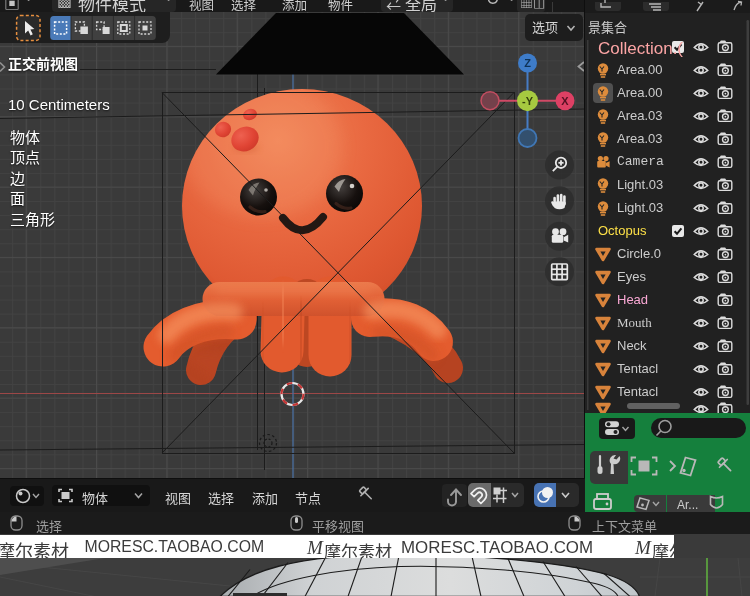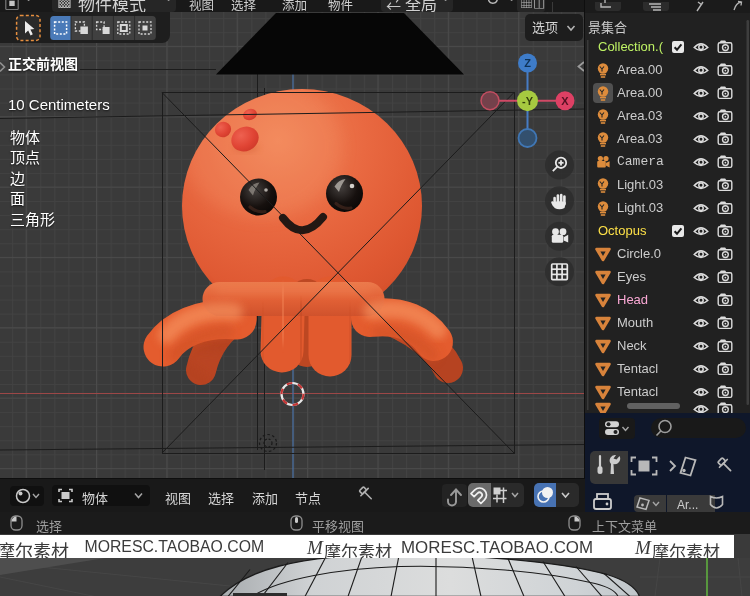--- a/index.html
+++ b/index.html
@@ -499,39 +499,39 @@
           <path d="M135,404.8 l1.2,-1.6 h3.6 l1.2,1.6"></path>
           <rect x="133.2" y="404.8" width="13.6" height="9.6" rx="1.6"></rect>
           <circle cx="140.4" cy="409.6" r="2.9"></circle>
           <circle cx="140.4" cy="409.6" r="0.9" fill="#dcdcdc" stroke="none"></circle>
         </g>
 <rect x="42" y="403" width="53" height="6" rx="3" fill="#616161"></rect>
 <rect x="161.5" y="20" width="2.5" height="385" rx="1.2" fill="#3e3e3e"></rect>
 <rect x="2" y="40" width="1.5" height="370" fill="#3a3a3a"></rect>
 </svg>
 <div class="txt" style="left:3px;top:16.5px;color:#cccccc;font-size:13px;">景集合</div>
-<div class="txt" style="left:13px;top:39px;color:#bef264;font-size:13px;">Collection.(</div>
+<div class="txt" style="left:13px;top:39px;color:#fca5a5;font-size:17px;">Collection.(</div>
 <div class="txt" style="left:32px;top:62px;color:#cccccc;font-size:13px;">Area.00</div>
 <div class="txt" style="left:32px;top:85px;color:#cccccc;font-size:13px;">Area.00</div>
 <div class="txt" style="left:32px;top:108px;color:#cccccc;font-size:13px;">Area.03</div>
 <div class="txt" style="left:32px;top:131px;color:#cccccc;font-size:13px;">Area.03</div>
 <div class="txt" style="left:32px;top:154px;color:#cccccc;font-size:13px;font-family:Liberation Mono, monospace;">Camera</div>
 <div class="txt" style="left:32px;top:177px;color:#cccccc;font-size:13px;">Light.03</div>
 <div class="txt" style="left:32px;top:200px;color:#cccccc;font-size:13px;">Light.03</div>
 <div class="txt" style="left:13px;top:223px;color:#fde047;font-size:13px;">Octopus</div>
 <div class="txt" style="left:32px;top:246px;color:#cccccc;font-size:13px;">Circle.0</div>
 <div class="txt" style="left:32px;top:269px;color:#cccccc;font-size:13px;">Eyes</div>
 <div class="txt" style="left:32px;top:292px;color:#f9a8d4;font-size:13px;">Head</div>
-<div class="txt" style="left:32px;top:315px;color:#cccccc;font-size:13px;">Mouth</div>
+<div class="txt" style="left:32px;top:315px;color:#cccccc;font-size:13px;font-family:Liberation Serif, serif;">Mouth</div>
 <div class="txt" style="left:32px;top:338px;color:#cccccc;font-size:13px;">Neck</div>
 <div class="txt" style="left:32px;top:361px;color:#cccccc;font-size:13px;">Tentacl</div>
 <div class="txt" style="left:32px;top:384px;color:#cccccc;font-size:13px;">Tentacl</div>
 </div>
 
-<div class="abs" style="left:585px;top:413px;width:165px;height:98.7px;background:#0f172a;overflow:hidden;">
+<div class="abs" style="left:585px;top:413px;width:165px;height:98.7px;background:#15803d;overflow:hidden;">
 
   <div class="abs" style="left:14px;top:5px;width:36px;height:21px;background:#191919;border-radius:4px;"></div>
   <svg class="abs" style="left:14px;top:5px" width="36" height="21" viewBox="0 0 36 21">
     <g fill="#d2d2d2">
       <rect x="6" y="3.2" width="14" height="6" rx="3"></rect>
       <rect x="6" y="11" width="14" height="6" rx="3"></rect>
     </g>
     <circle cx="9.5" cy="6.2" r="2" fill="#1f1f1f"></circle>
     <circle cx="16.5" cy="14" r="2" fill="#1f1f1f"></circle>
     <path d="M23.5,9 l3,3.5 3,-3.5" stroke="#a5a5a5" stroke-width="1.4" fill="none"></path>
@@ -651,21 +651,21 @@
     <rect x="5" y="2" width="3" height="6" rx="1.5" fill="#c9c9c9"></rect>
   </svg>
   <div class="txt" style="left:312px;top:4px;color:#9e9e9e;font-size:13px;">平移视图</div>
   <svg class="abs" style="left:568px;top:3.5px" width="14" height="16" viewBox="0 0 14 16">
     <rect x="1" y="1" width="11" height="14" rx="4.5" stroke="#8f8f8f" stroke-width="1.3" fill="none"></rect>
     <path d="M6.5,1.6 a 5,5 0 0 1 5,5 l -5,0 z" fill="#c9c9c9"></path>
   </svg>
   <div class="txt" style="left:592px;top:4px;color:#9e9e9e;font-size:13px;">上下文菜单</div>
 </div>
 
-<div class="abs" style="left:0;top:534.5px;width:734px;height:23px;background:#ffffff;overflow:hidden;color:#3b3b3b;">
+<div class="abs" style="left:0;top:534.5px;width:674px;height:23px;background:#ffffff;overflow:hidden;color:#3b3b3b;">
   <div class="txt" style="left:-3px;top:2.5px;font-size:18px;">摩尔素材</div>
   <div class="txt" style="left:84.5px;top:3.5px;font-size:15.8px;">MORESC.TAOBAO.COM</div>
   <div class="txt" style="left:307px;top:2px;font-size:19px;font-family:'Liberation Serif',serif;font-style:italic;">M</div>
   <div class="txt" style="left:324px;top:3px;font-size:17px;">摩尔素材</div>
   <div class="txt" style="left:401px;top:3px;font-size:16.9px;">MORESC.TAOBAO.COM</div>
   <div class="txt" style="left:635px;top:2px;font-size:19px;font-family:'Liberation Serif',serif;font-style:italic;">M</div>
   <div class="txt" style="left:652px;top:3px;font-size:17px;">摩尔素材</div>
 </div>
 
 <div class="abs" style="left:0;top:557.5px;width:750px;height:38.5px;background:#3d3d3d;overflow:hidden;">

